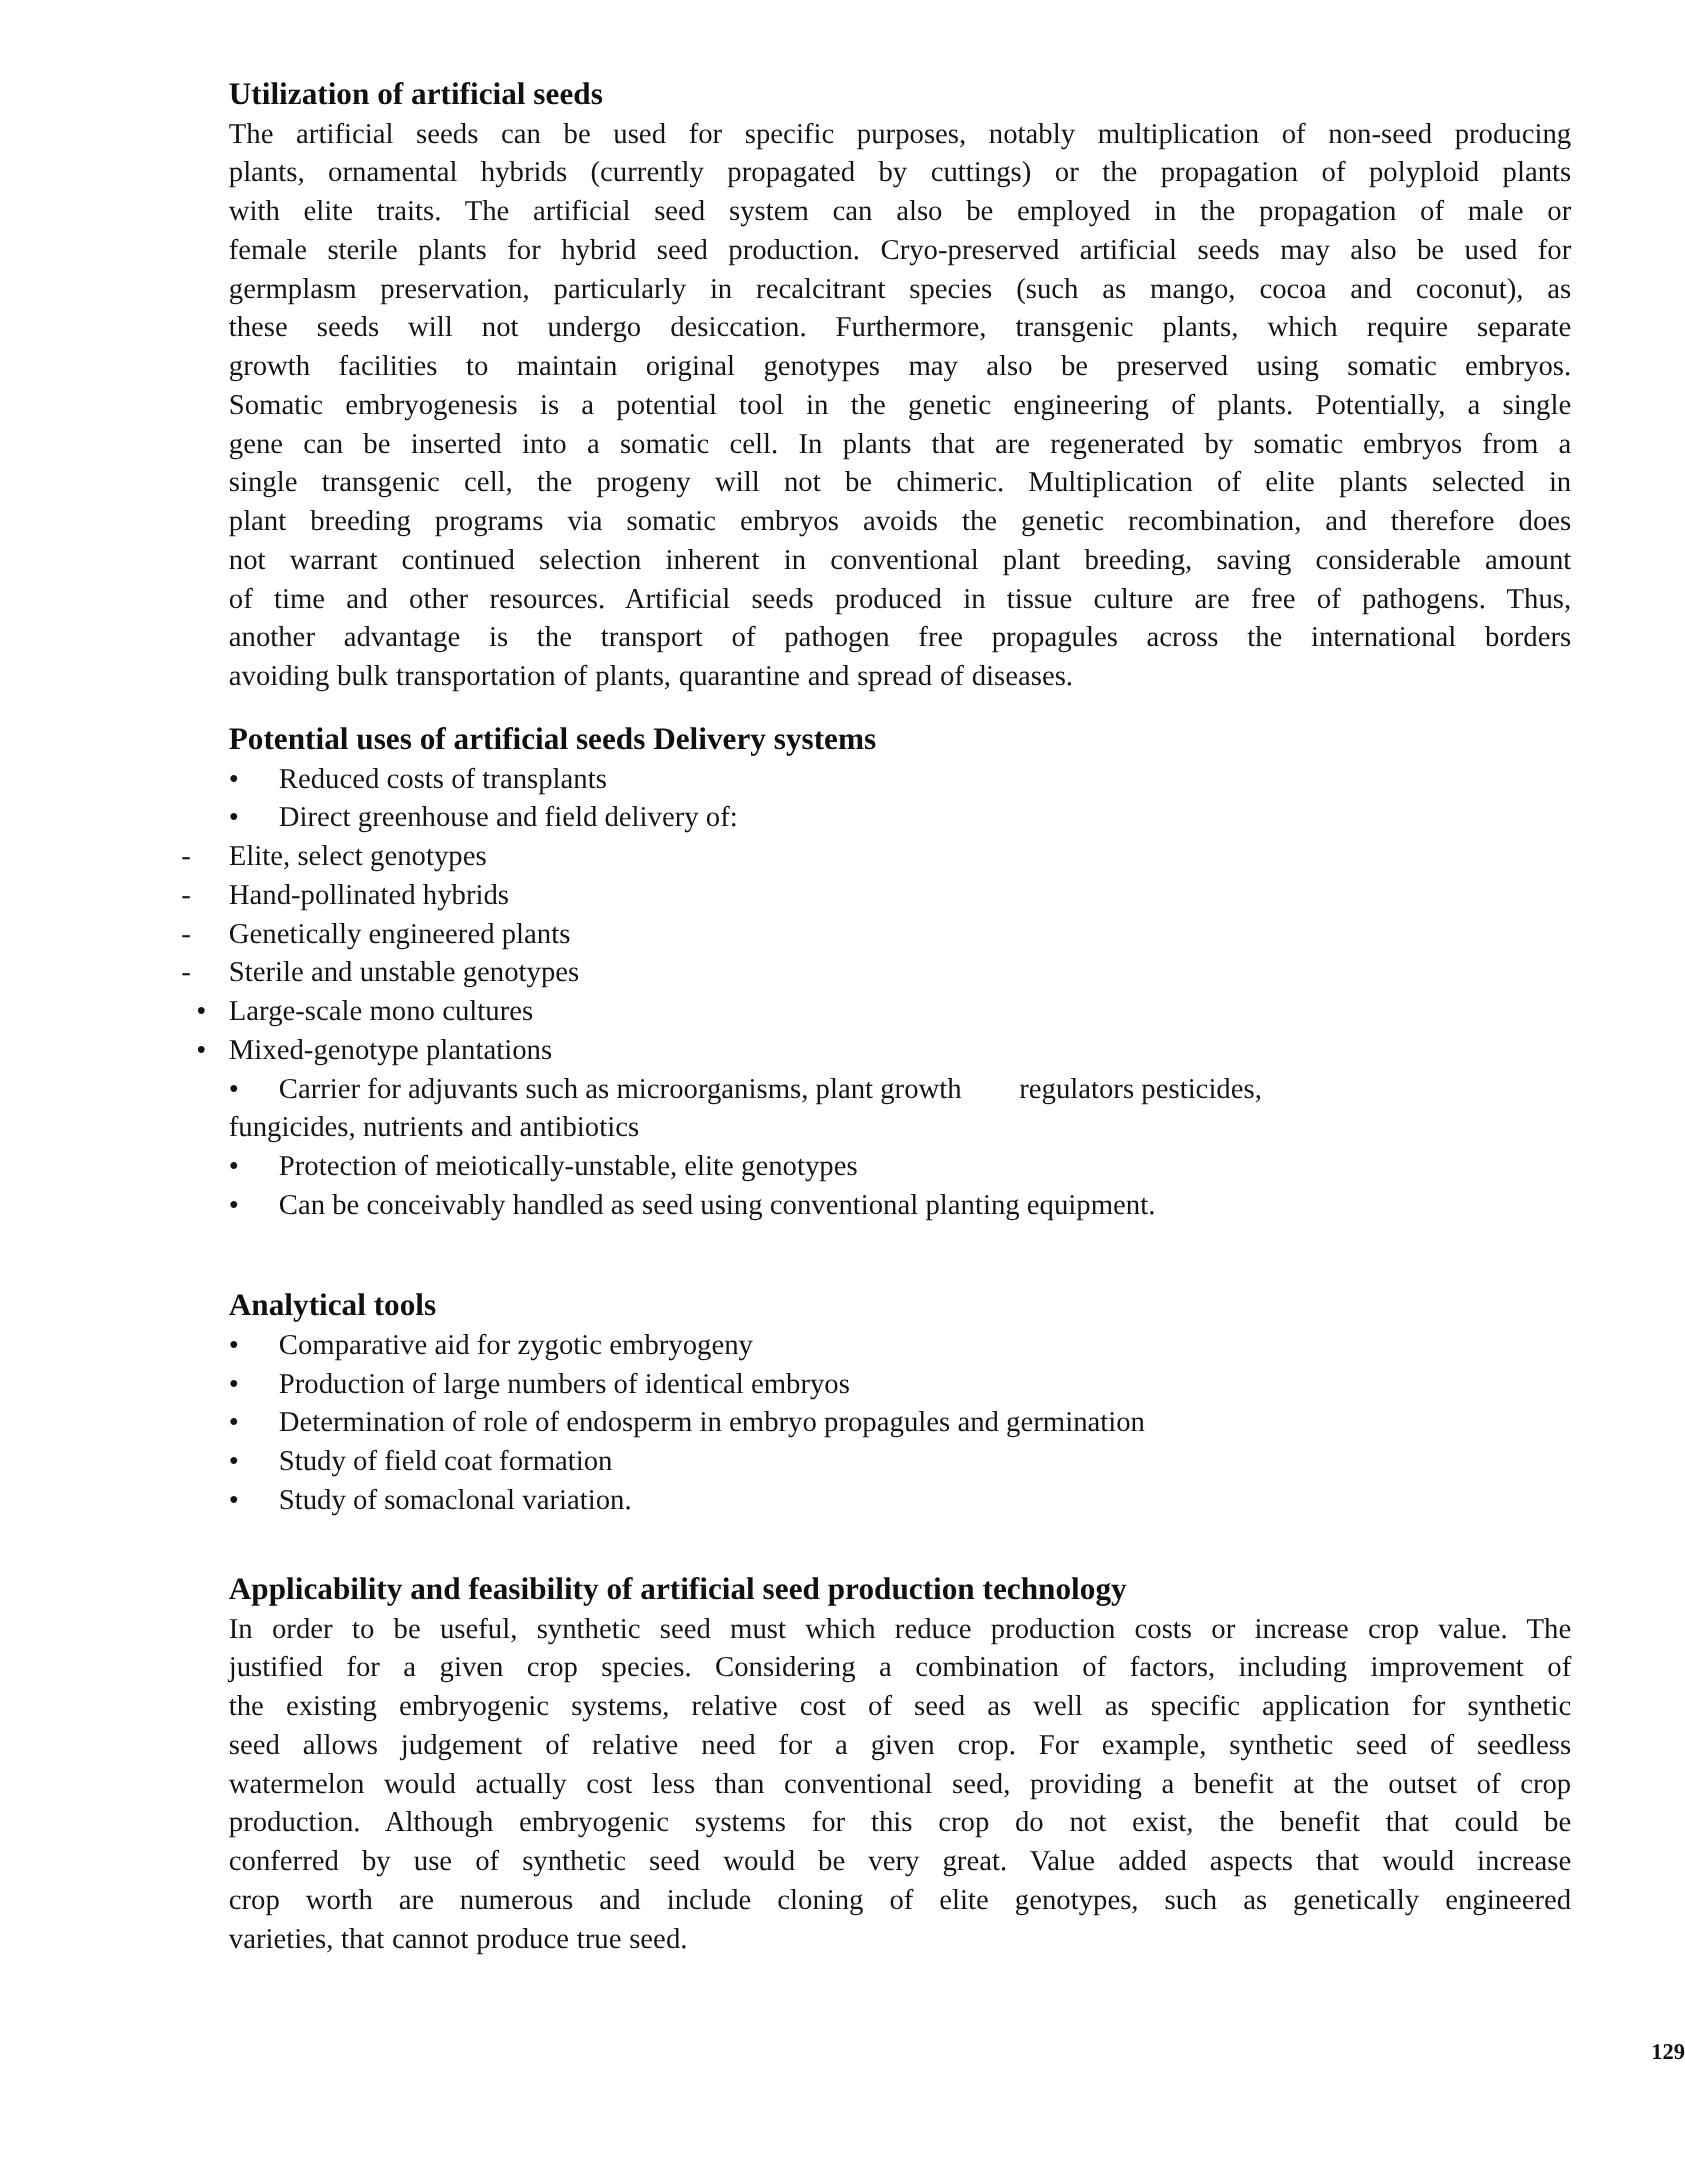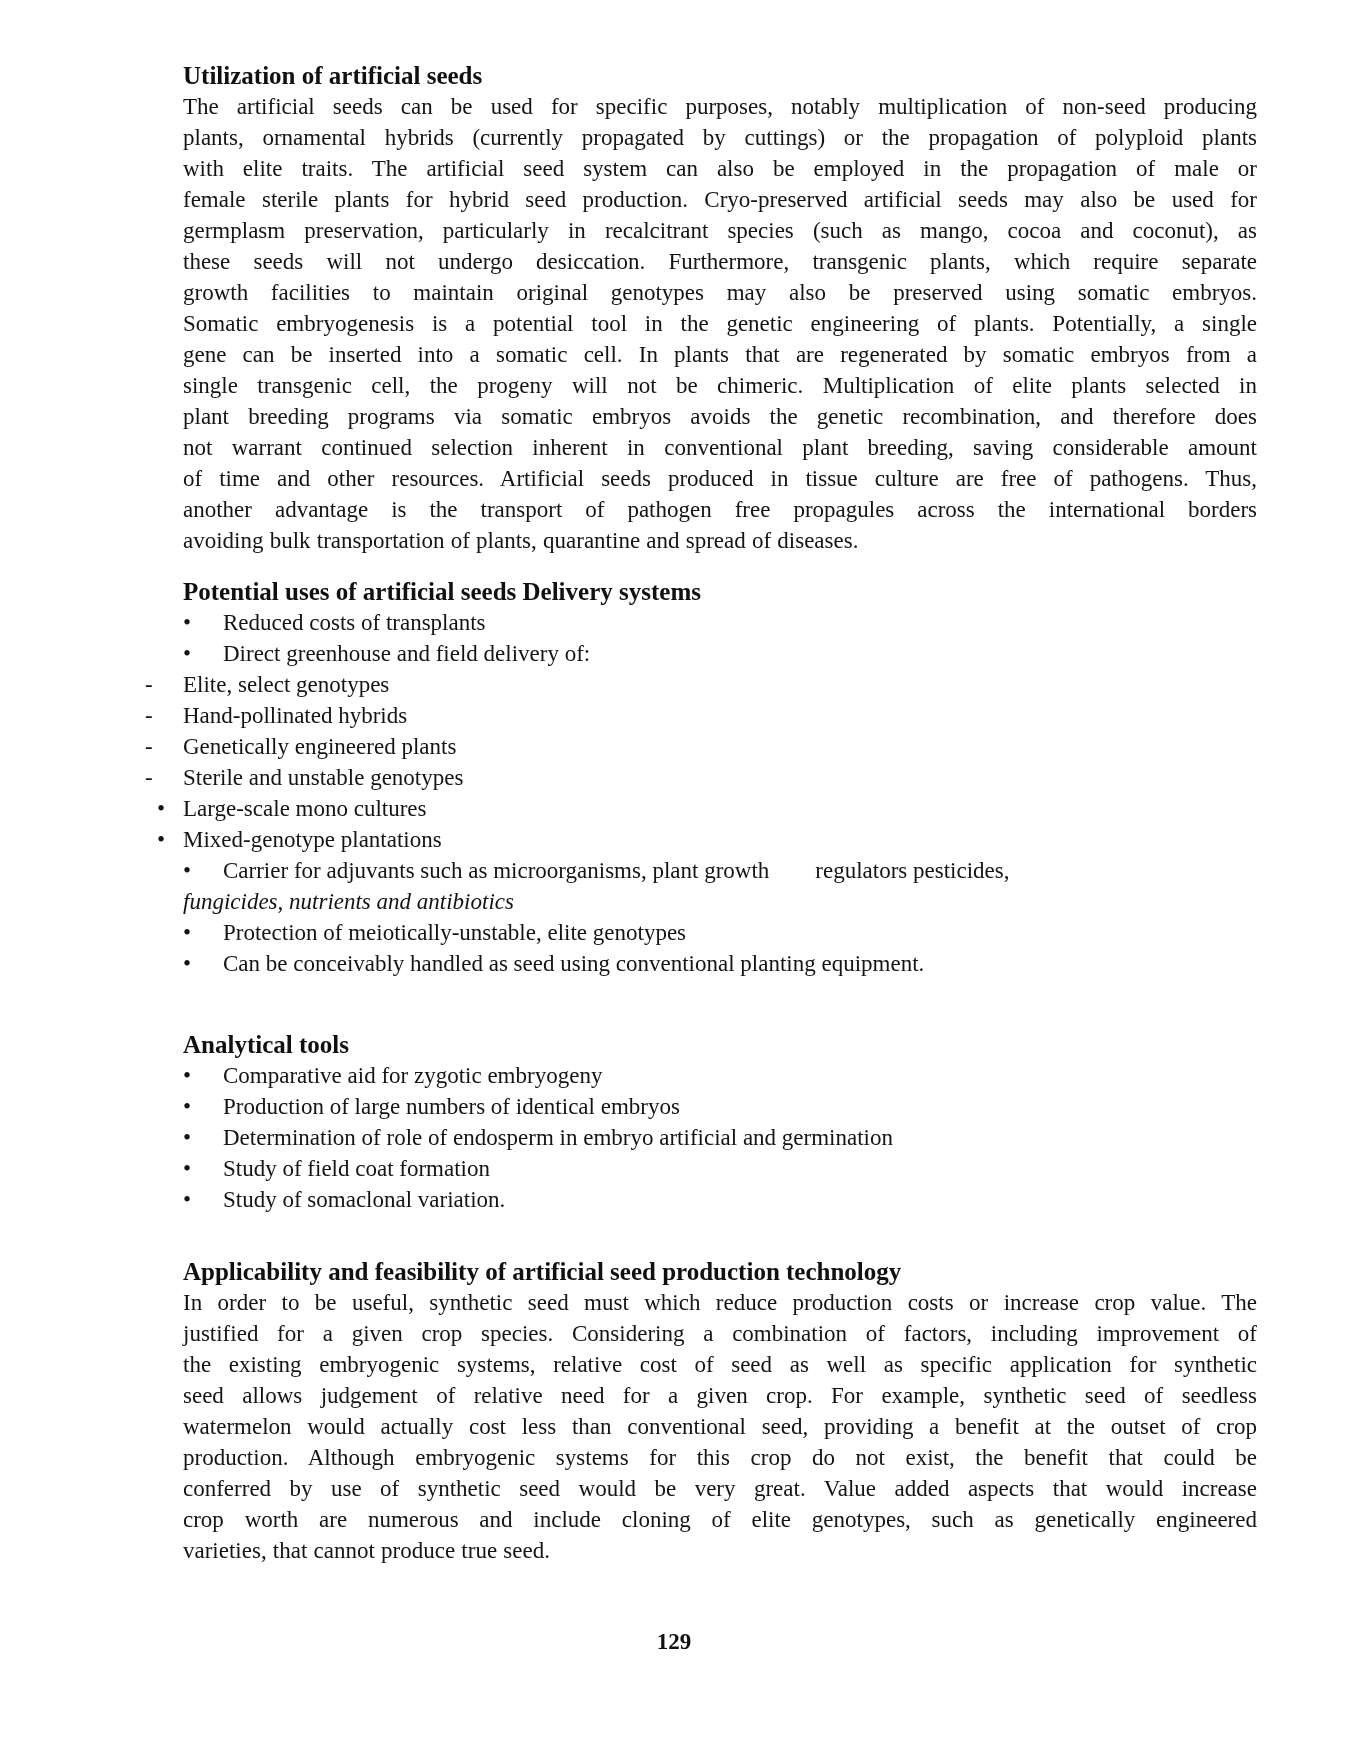--- a/index.html
+++ b/index.html
@@ -42,27 +42,27 @@
   .li { position: relative; }
   .li .li-text { display: block; }
   .li.lvl1 .li-text { padding-left: 40px; }
   .li .marker {
     position: absolute;
     top: 0; left: 0;
     width: 30px;
   }
   .li.dash .marker { left: -38px; }
   .li.bullet0 .marker { left: -26px; }
-  .li.cont .li-text { padding-left: 0; font-style: italic; }
+  .li.cont .li-text { padding-left: 0; }
   .pageno {
     position: absolute;
     left: 0; right: 0;
     top: 1626px;
-    text-align: center;
-    font-size: 23px;
+    text-align: right;
+    font-size: 18px;
     font-weight: bold;
     line-height: 31px;
     color: #101010;
   }
 </style>
 </head>
 <body>
 
 <div class="page">
   <div class="content">
@@ -142,21 +142,21 @@
         <div class="li lvl1">
           <span class="marker">•</span>
           <span class="li-text">Comparative aid for zygotic embryogeny</span>
         </div>
         <div class="li lvl1">
           <span class="marker">•</span>
           <span class="li-text">Production of large numbers of identical embryos</span>
         </div>
         <div class="li lvl1">
           <span class="marker">•</span>
-          <span class="li-text">Determination of role of endosperm in embryo artificial and germination</span>
+          <span class="li-text">Determination of role of endosperm in embryo propagules and germination</span>
         </div>
         <div class="li lvl1">
           <span class="marker">•</span>
           <span class="li-text">Study of field coat formation</span>
         </div>
         <div class="li lvl1">
           <span class="marker">•</span>
           <span class="li-text">Study of somaclonal variation.</span>
         </div>
       </div>

